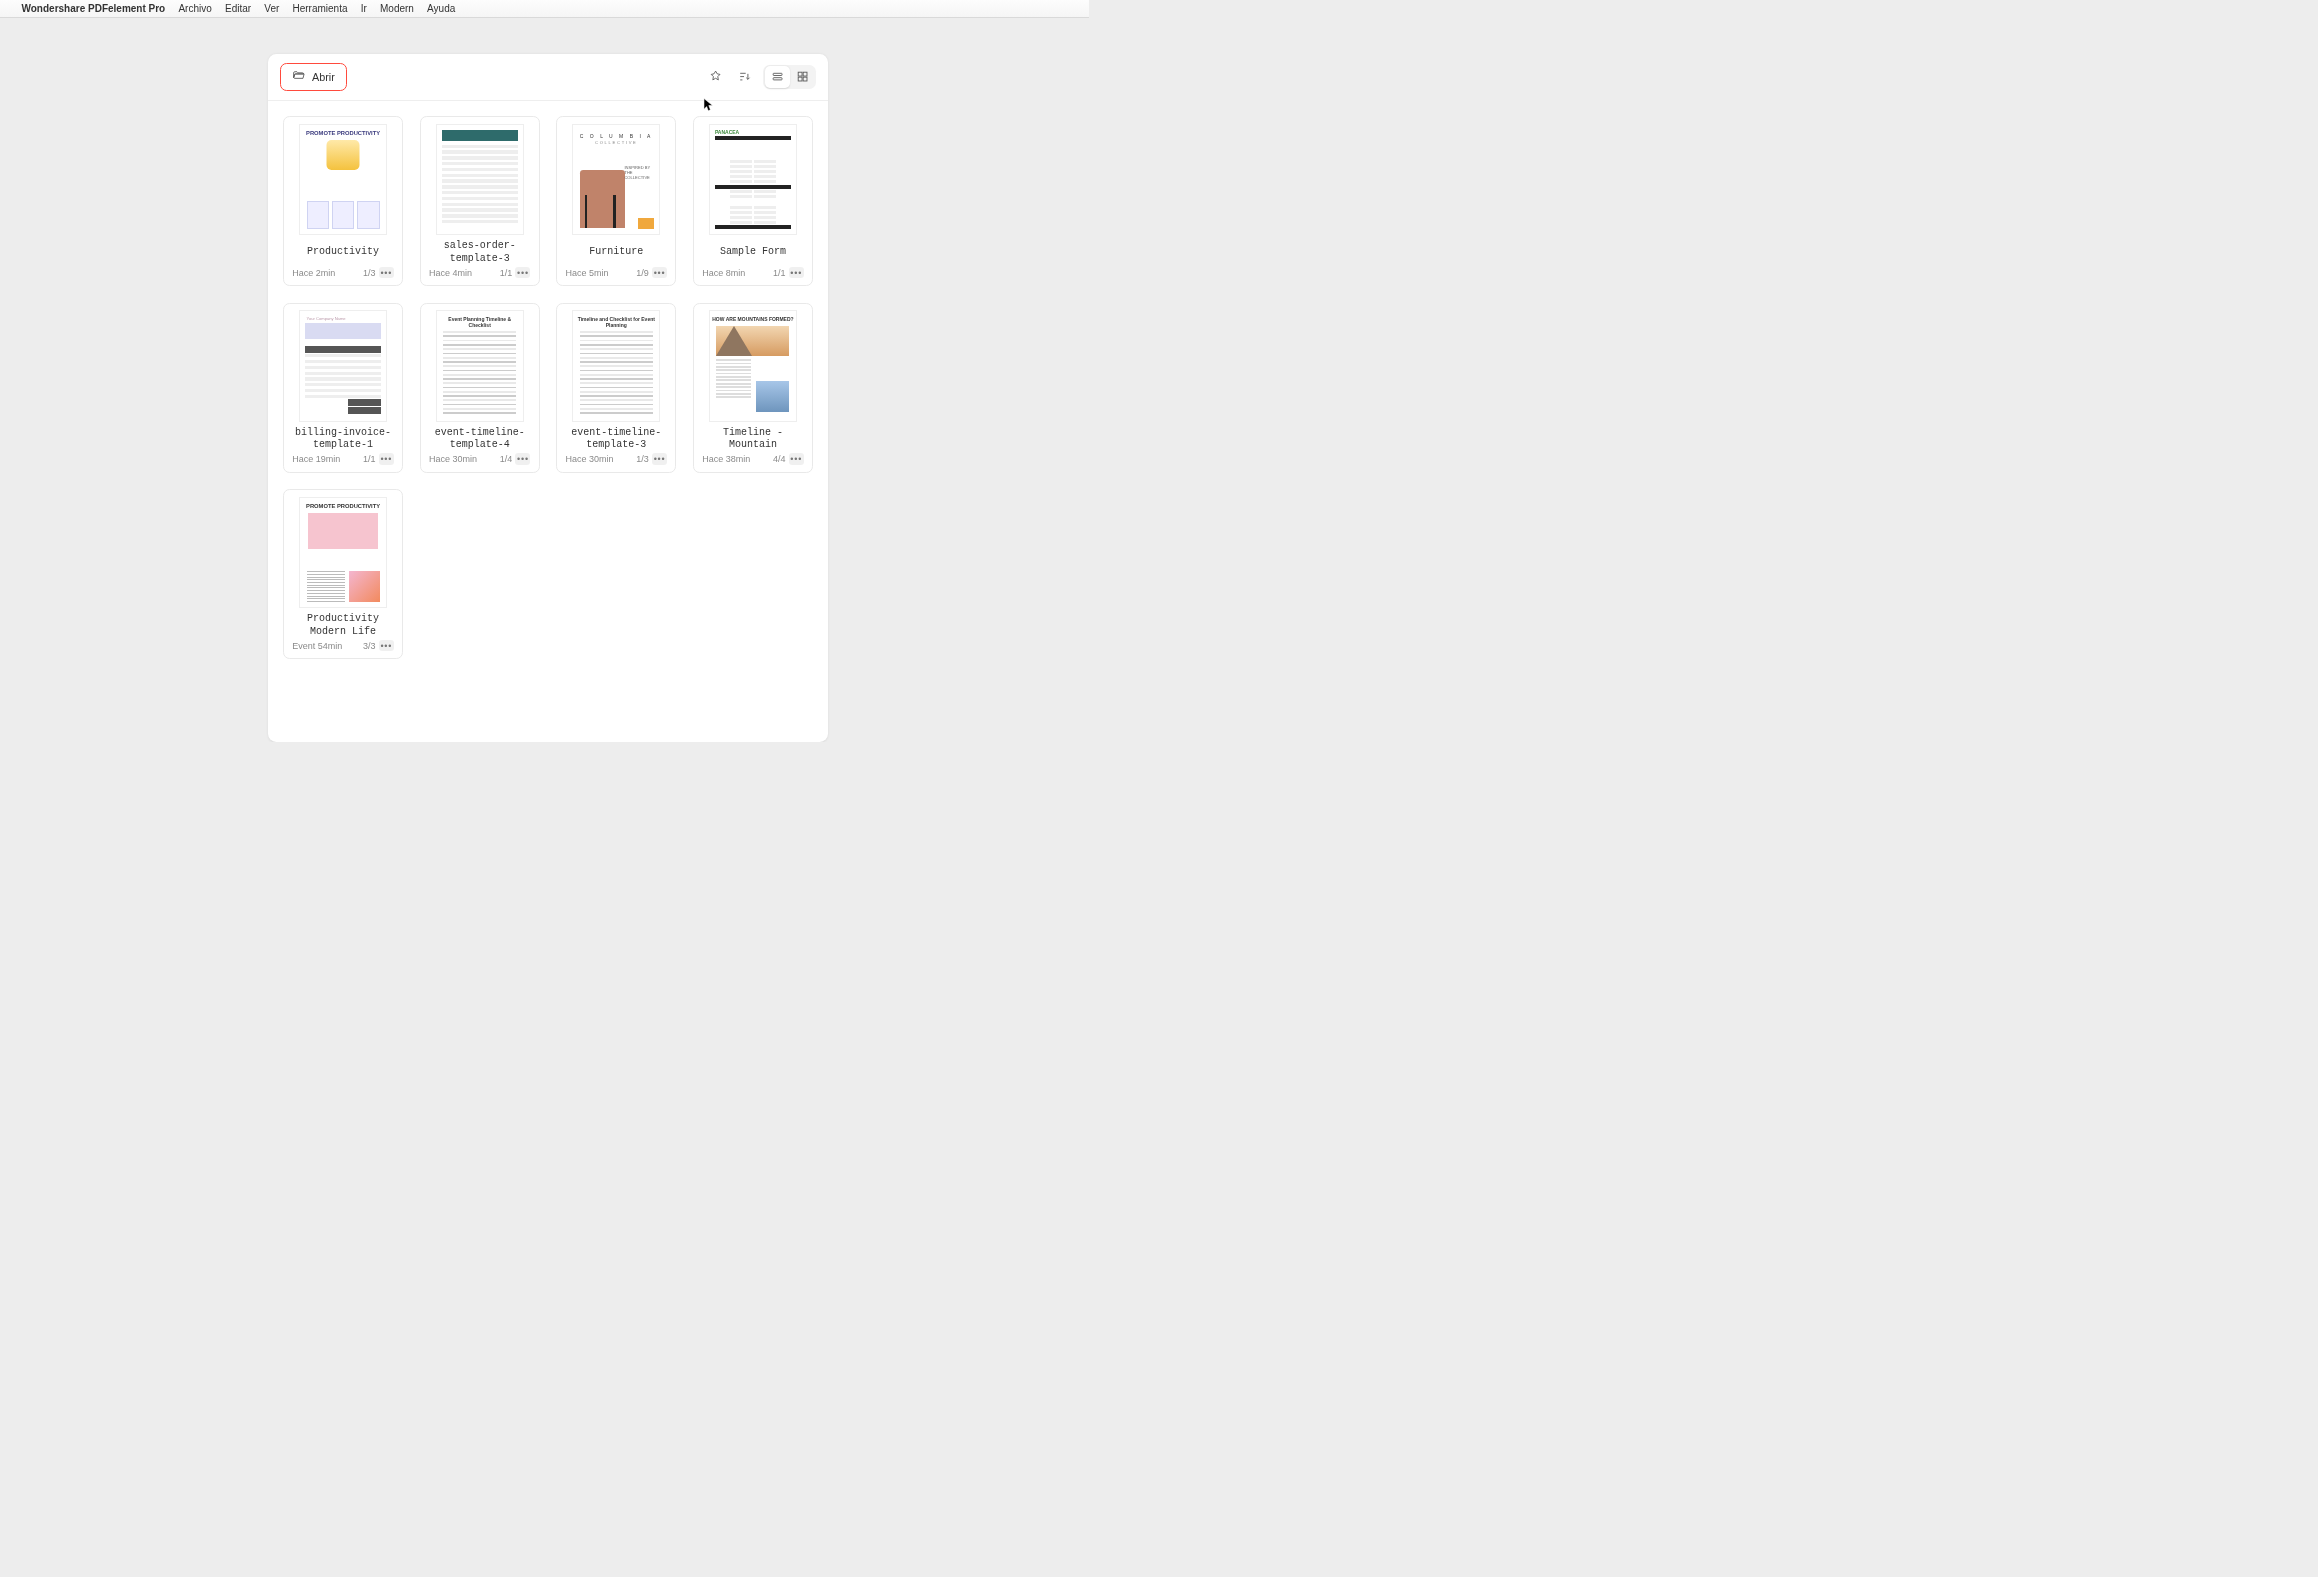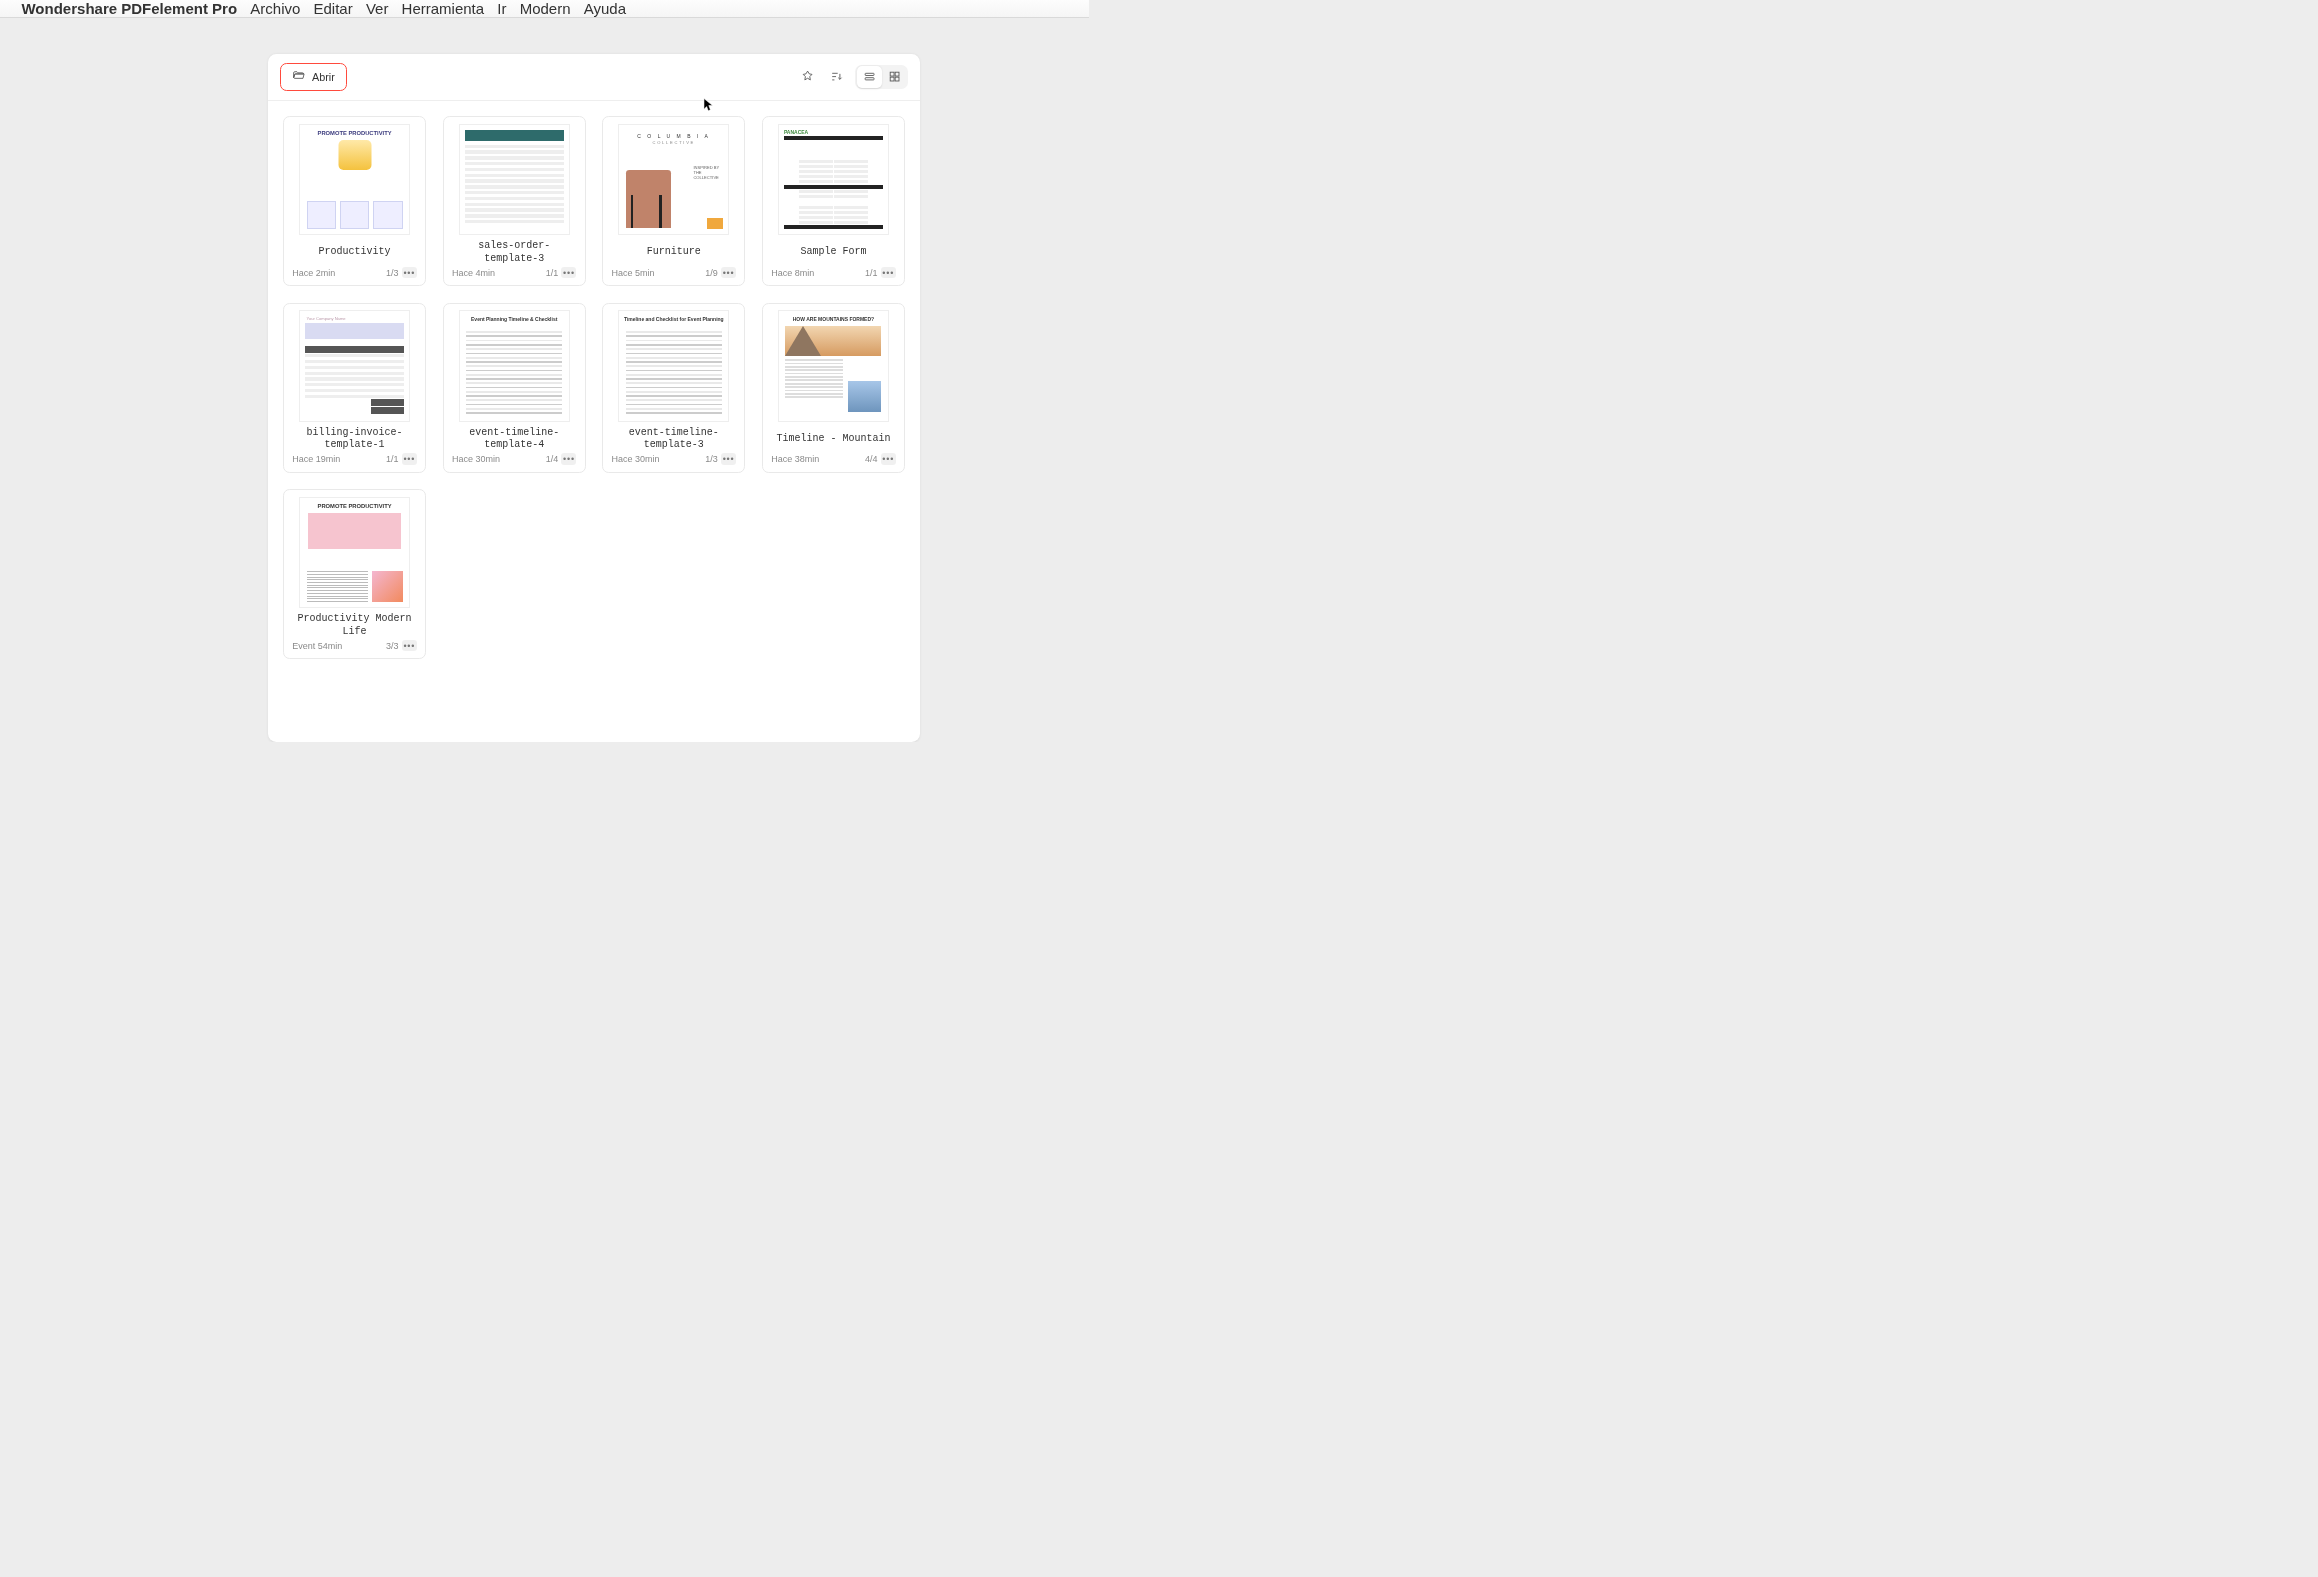--- a/index.html
+++ b/index.html
@@ -18,21 +18,21 @@
     height: 18px;
     background: linear-gradient(#fdfdfd,#f5f5f5);
     border-bottom: 0.8px solid #d9d9d9;
     display: flex;
     align-items: center;
     padding: 0 8.3px;
     gap: 13.2px;
   }
   .menubar .apple { font-size: 11.6px; }
   .menubar .app-name { font-weight: 700; }
-  .menubar .menu-item { font-size: 15px; cursor: default; }
+  .menubar .menu-item { font-size: 10px; cursor: default; }
   
   .window {
     position: absolute;
     top: 18px;
     left: 0;
     right: 0;
     bottom: 0;
     background: #ededed;
   }
   .tabstrip {
@@ -66,21 +66,21 @@
   .newtab { width:25px; height:27px; display:flex; align-items:center; justify-content:center; color:#666; font-size:15px; cursor:pointer;}
   .tabstrip-right { position:absolute; right:6.6px; top:0; height:27px; display:flex; align-items:center; gap:11.6px;}
   .badge-pink { width:18px; height:18px; border-radius:50%; background:#ff3f8a; display:flex; align-items:center; justify-content:center; color:#fff; font-size:8.3px;}
   .badge-blue { width:18px; height:18px; border-radius:50%; background:#4f7ff7; display:flex; align-items:center; justify-content:center;}
   .badge-blue svg{width:11.6px;height:11.6px;fill:#fff;}
   
   .panel {
     position:absolute;
     left: 268px;
     top: 36px;
-    width: 652px;
+    width: 560px;
     height: 688px;
     background:#fff;
     border-radius: 8.3px;
     box-shadow: 0 0.8px 2.5px rgba(0,0,0,0.08);
     display:flex;
     flex-direction:column;
   }
   .panel-header {
     height: 47px;
     border-bottom:0.8px solid #eee;

